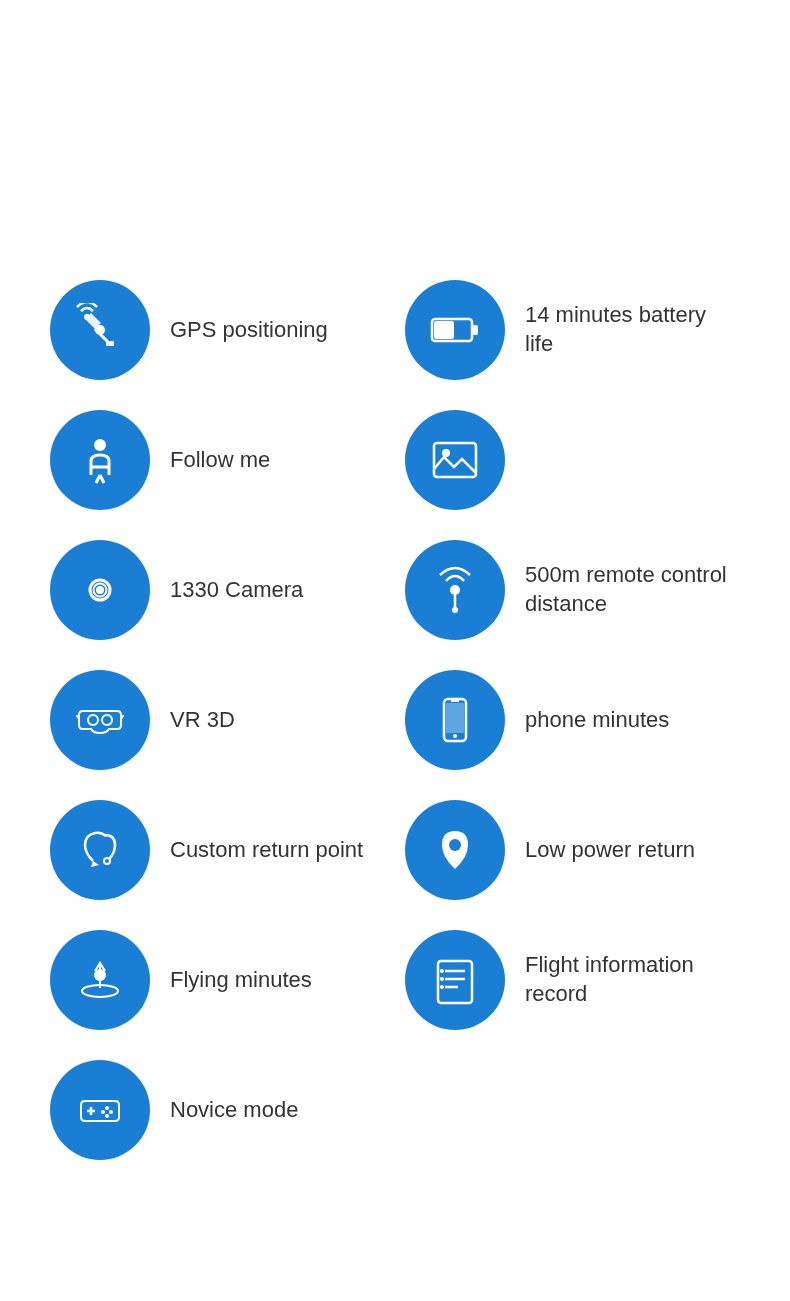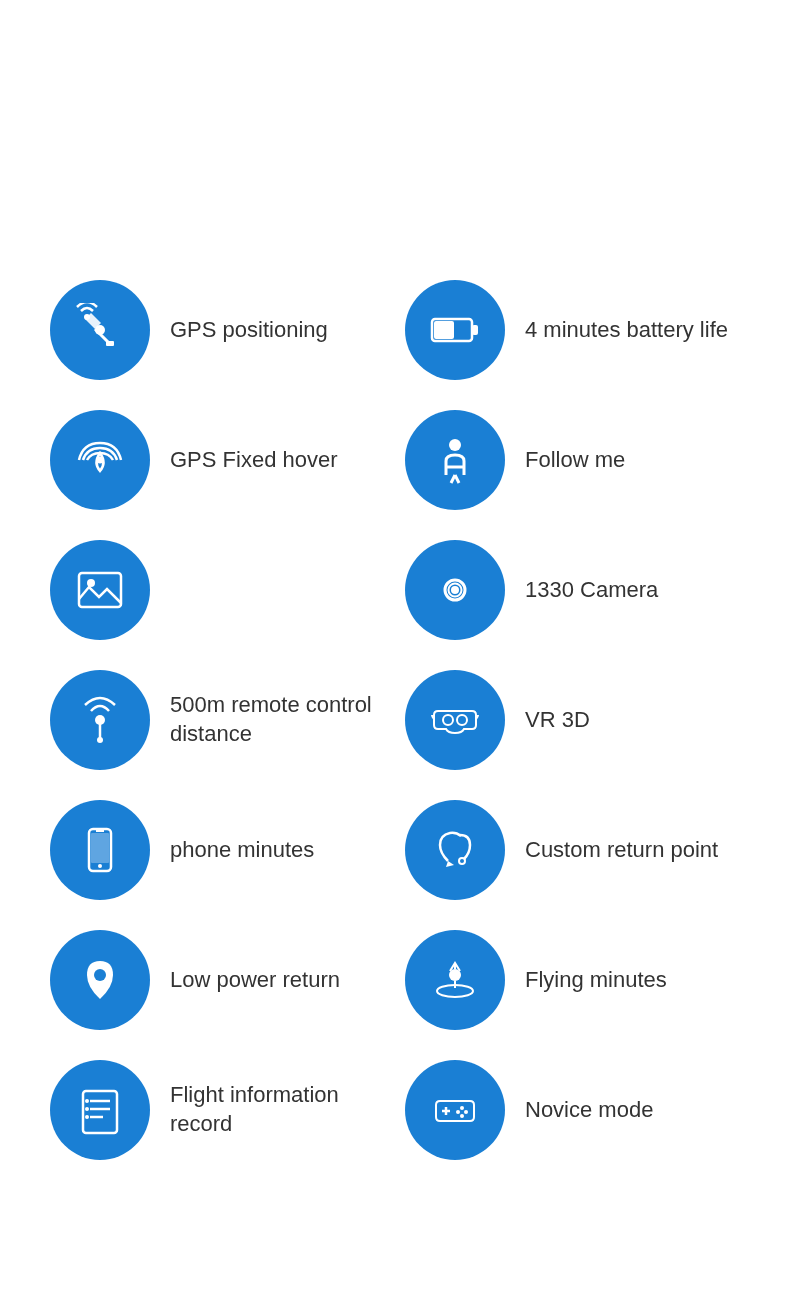--- a/index.html
+++ b/index.html
@@ -67,33 +67,21 @@
       <span class="feature-label">GPS positioning</span>
     </div>
     <div class="feature-item">
       <div class="icon-circle">
         <svg viewBox="0 0 54 54" fill="white">
     <rect x="4" y="16" width="40" height="22" rx="3" stroke="white" stroke-width="2.5" fill="none"></rect>
     <rect x="44" y="22" width="6" height="10" rx="2" fill="white"></rect>
     <rect x="6" y="18" width="20" height="18" rx="2" fill="white"></rect>
   </svg>
       </div>
-      <span class="feature-label">4 minutes battery life</span>
-    </div>
-    <div class="feature-item">
-      <div class="icon-circle">
-        <svg viewBox="0 0 54 54" fill="white">
-    <path d="M27 20 Q20 30 27 38 Q34 30 27 20Z" fill="none" stroke="white" stroke-width="2.5"></path>
-    <path d="M14 27 Q18 20 27 20 Q36 20 40 27" fill="none" stroke="white" stroke-width="2.5"></path>
-    <path d="M10 27 Q14 15 27 15 Q40 15 44 27" fill="none" stroke="white" stroke-width="2.5"></path>
-    <path d="M6 27 Q10 10 27 10 Q44 10 48 27" fill="none" stroke="white" stroke-width="2.5"></path>
-    <circle cx="27" cy="27" r="3.5" fill="white"></circle>
-  </svg>
-      </div>
-      <span class="feature-label">GPS Fixed hover</span>
+      <span class="feature-label">14 minutes battery life</span>
     </div>
     <div class="feature-item">
       <div class="icon-circle">
         <svg viewBox="0 0 54 54" fill="white">
     <circle cx="27" cy="12" r="6" fill="white"></circle>
     <path d="M18 42 L18 28 Q18 22 27 22 Q36 22 36 28 L36 42" fill="none" stroke="white" stroke-width="3"></path>
     <line x1="18" y1="34" x2="36" y2="34" stroke="white" stroke-width="3"></line>
     <line x1="27" y1="42" x2="23" y2="50" stroke="white" stroke-width="3"></line>
     <line x1="27" y1="42" x2="31" y2="50" stroke="white" stroke-width="3"></line>
   </svg>

